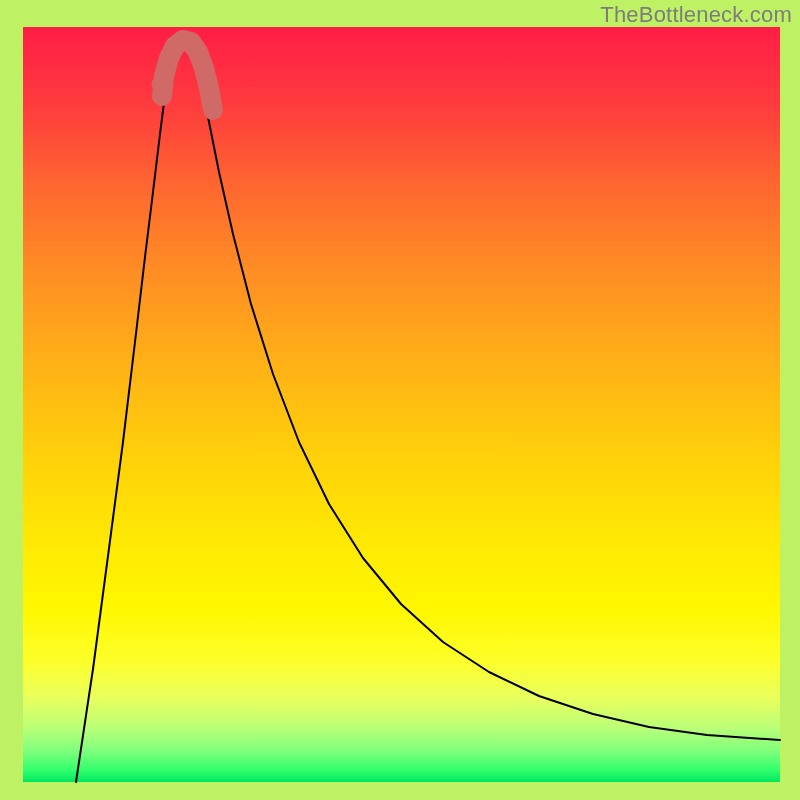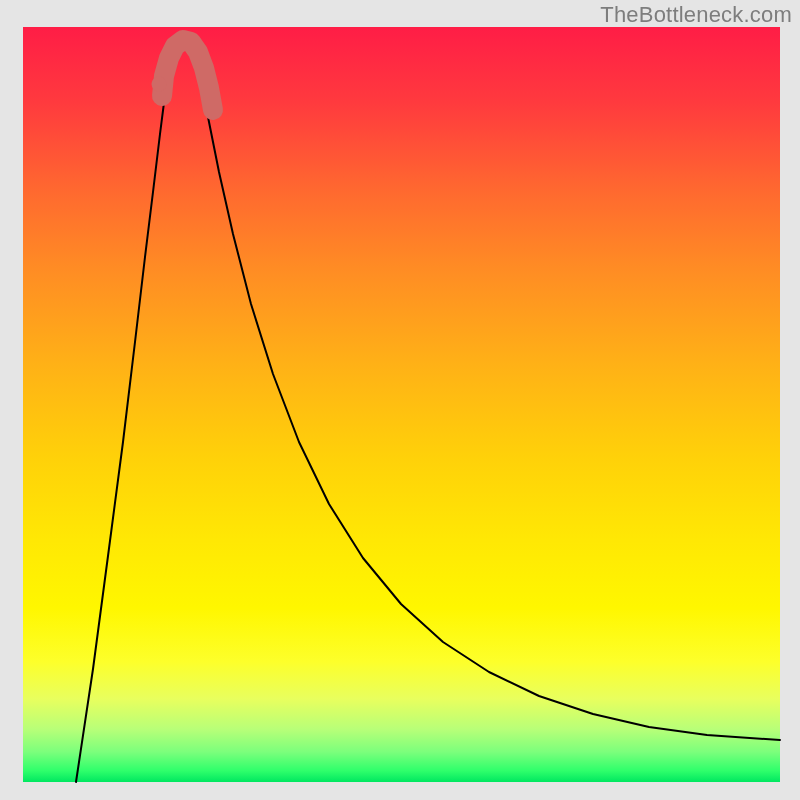--- a/index.html
+++ b/index.html
@@ -7,21 +7,21 @@
     padding: 0;
     width: 800px;
     height: 800px;
     background: #000;
     overflow: hidden;
   }
   .frame {
     position: relative;
     width: 800px;
     height: 800px;
-    background: #e5e5e5;
+    background: #bef264;
   }
   .watermark {
     position: absolute;
     top: 2px;
     right: 8px;
     color: #7d7d7d;
     font-family: Arial, Helvetica, sans-serif;
     font-size: 22px;
     font-weight: 500;
     letter-spacing: 0.2px;

